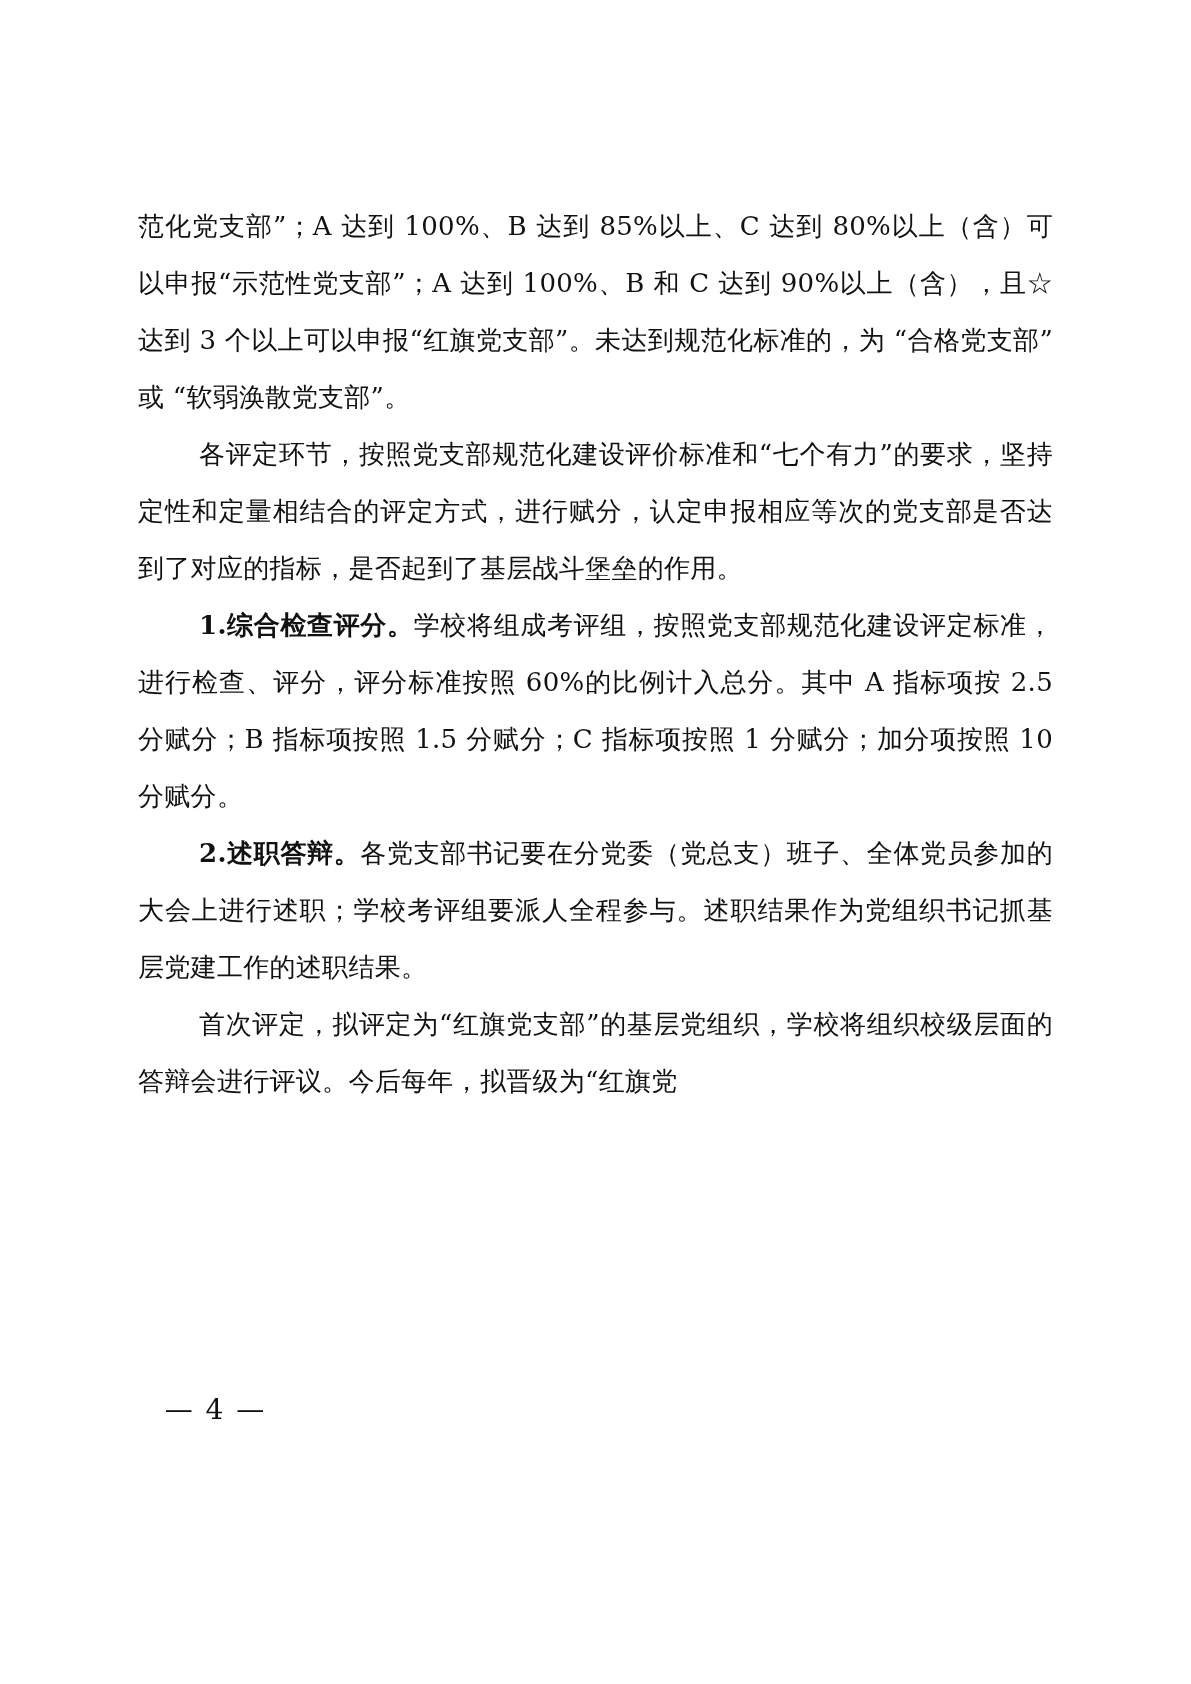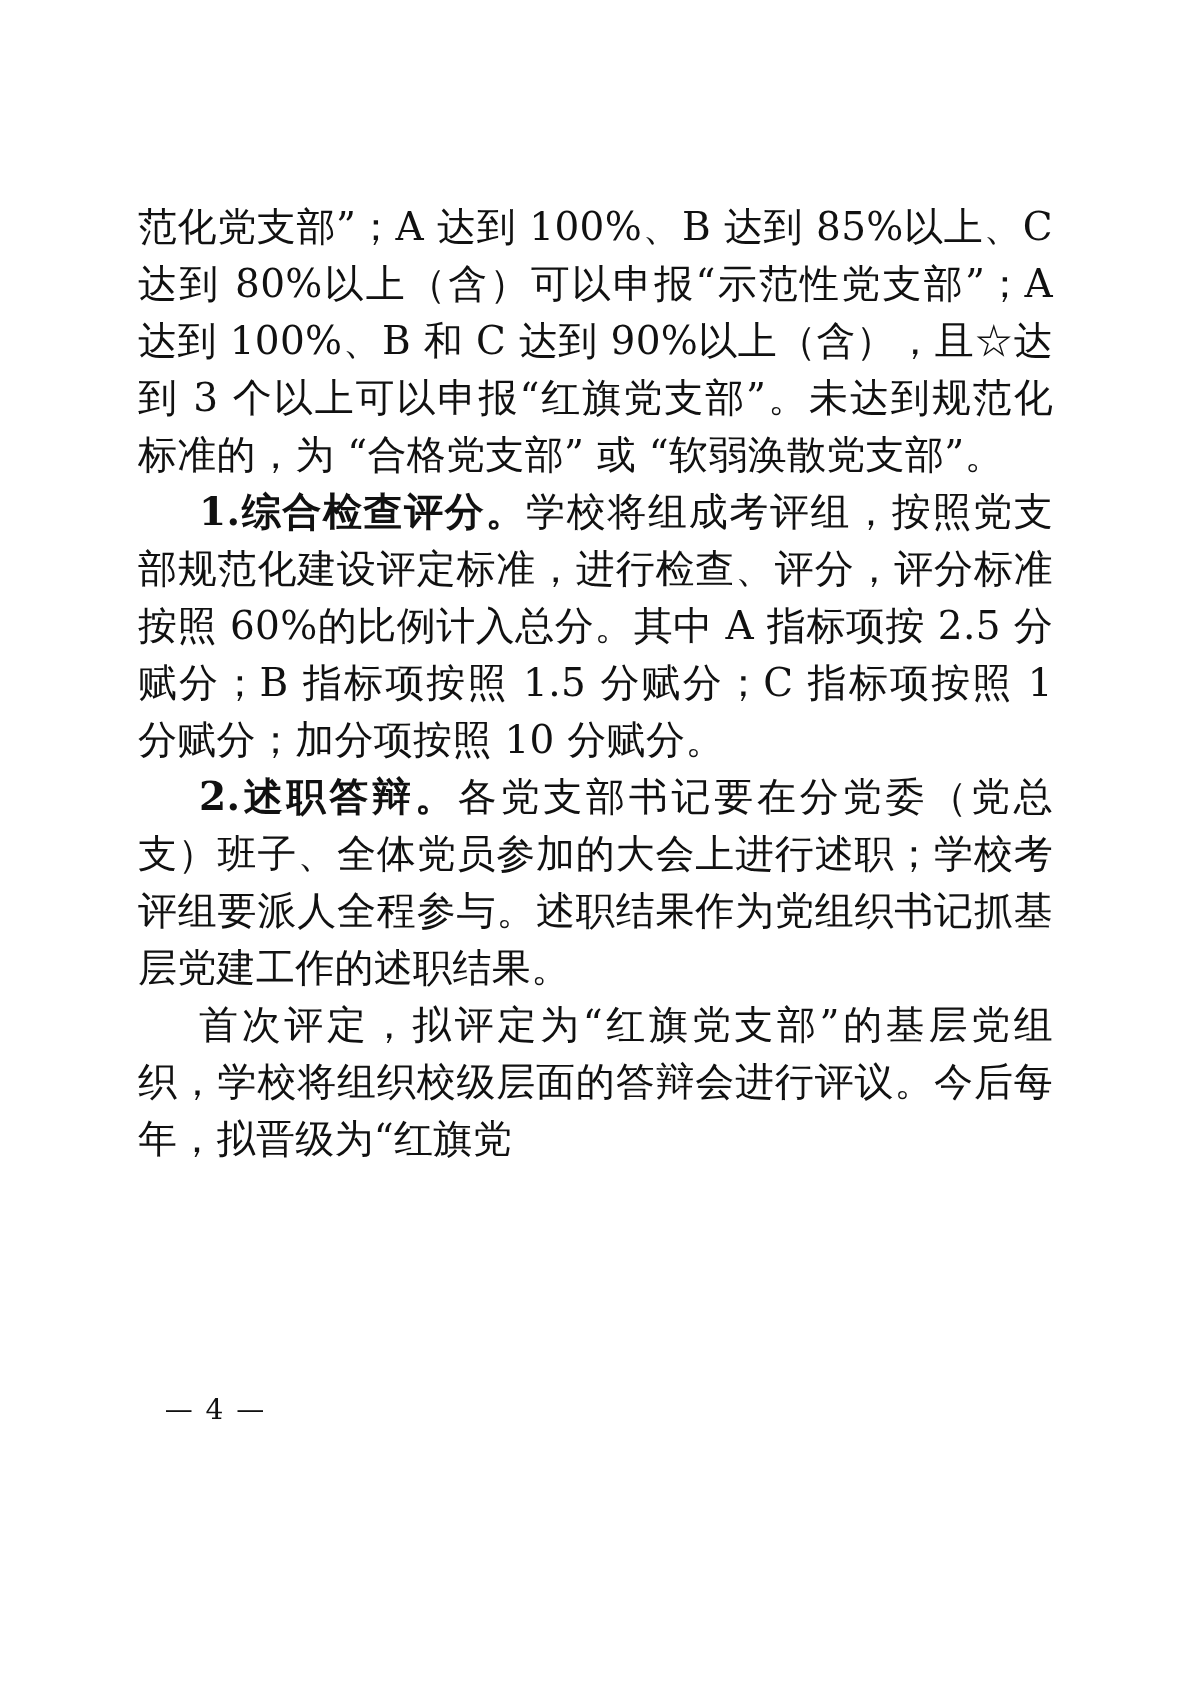--- a/index.html
+++ b/index.html
@@ -18,21 +18,21 @@
     color: #111111;
   }
   .content {
     position: absolute;
     left: 138px;
     top: 198px;
     width: 915px;
   }
   p {
     margin: 0 0 0 0;
-    font-size: 39px;
+    font-size: 26px;
     line-height: 57px;
     letter-spacing: 0.3px;
     text-align: justify;
     text-justify: inter-ideograph;
     word-break: break-all;
   }
   p.indent {
     text-indent: 61px;
   }
   .heading {
@@ -61,20 +61,21 @@
 </style>
 </head>
 <body>
 
 <div class="page">
   <div class="content">
 
     <p class="para">范化党支部”；A 达到 100%、B 达到 85%以上、C 达到 80%以上（含）可以申报“示范性党支部”；A 达到 100%、B 和 C 达到 90%以上（含），且☆达到 3 个以上可以申报“红旗党支部”。未达到规范化标准的，为 “合格党支部” 或 “软弱涣散党支部”。</p>
 
 
+    <p class="para indent">各评定环节，按照党支部规范化建设评价标准和“七个有力”的要求，坚持定性和定量相结合的评定方式，进行赋分，认定申报相应等次的党支部是否达到了对应的指标，是否起到了基层战斗堡垒的作用。</p>
 
     <p class="para indent"><span class="bold-run">1.综合检查评分。</span><span>学校将组成考评组，按照党支部规范化建设评定标准，进行检查、评分，评分标准按照 60%的比例计入总分。其中 A 指标项按 2.5 分赋分；B 指标项按照 1.5 分赋分；C 指标项按照 1 分赋分；加分项按照 10 分赋分。</span></p>
 
     <p class="para indent"><span class="bold-run">2.述职答辩。</span><span>各党支部书记要在分党委（党总支）班子、全体党员参加的大会上进行述职；学校考评组要派人全程参与。述职结果作为党组织书记抓基层党建工作的述职结果。</span></p>
 
 
     <p class="para indent">首次评定，拟评定为“红旗党支部”的基层党组织，学校将组织校级层面的答辩会进行评议。今后每年，拟晋级为“红旗党</p>
 
   </div>
 

